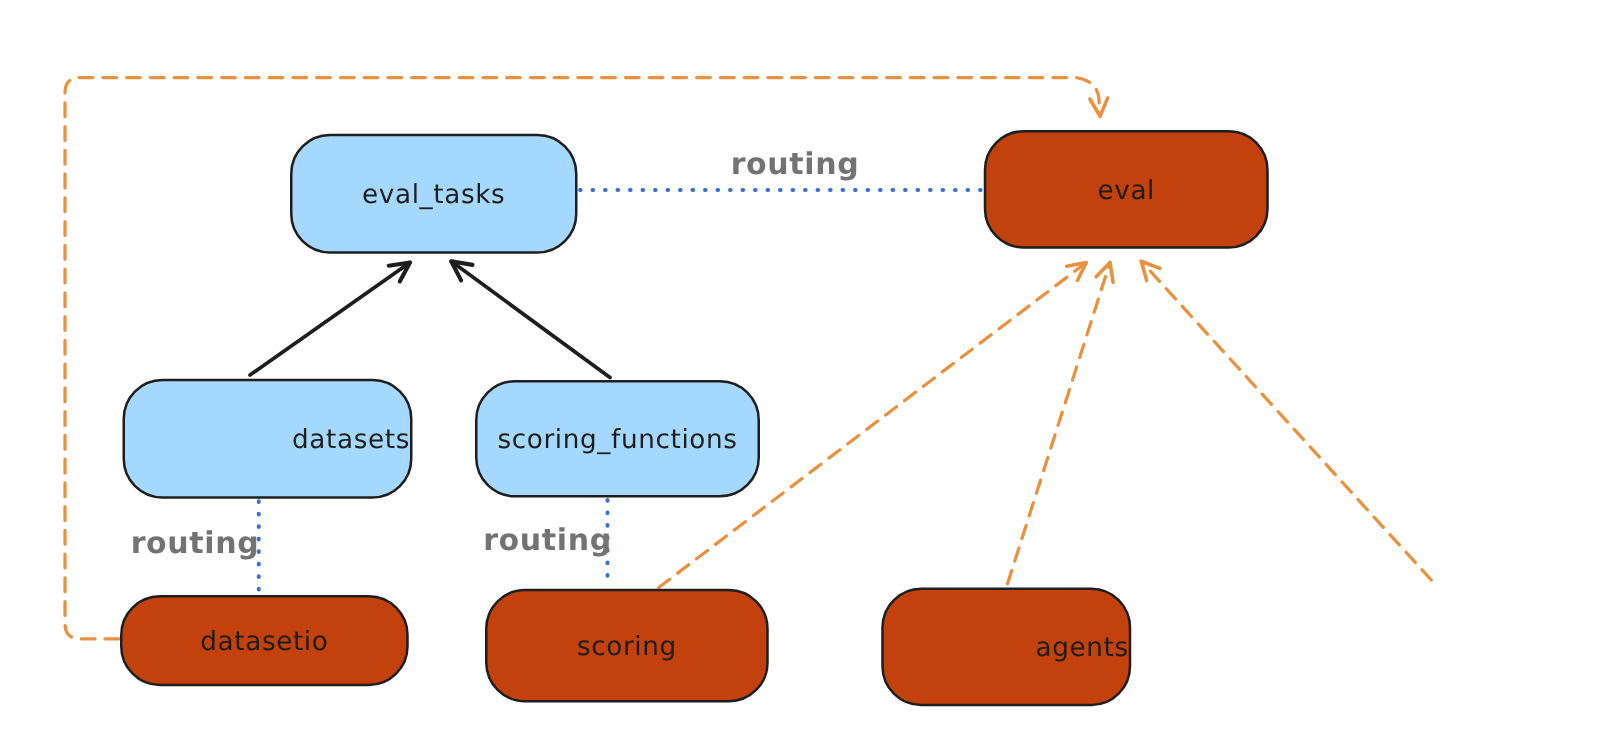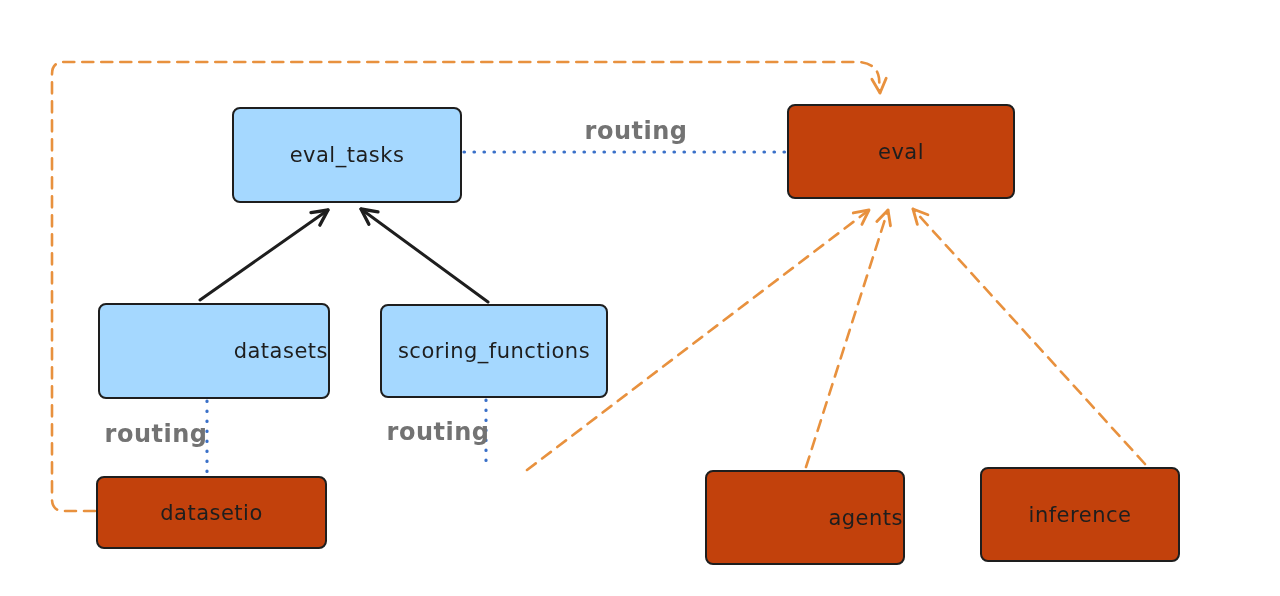--- a/index.html
+++ b/index.html
@@ -19,21 +19,21 @@
     position: absolute;
     left: 0;
     top: 0;
     width: 1280px;
     height: 596px;
   }
   .node {
     position: absolute;
     box-sizing: border-box;
     border: 2.5px solid #1e1e1e;
-    border-radius: 8px;
+    border-radius: 32px;
     display: flex;
     align-items: center;
     justify-content: center;
     font-size: 21px;
     color: #1e1e1e;
     letter-spacing: 0.5px;
   }
   .node.blue  { background: #a5d8ff; }
   .node.green { background: #c2410c; }
 
@@ -101,26 +101,26 @@
   </div>
 
   <div class="node blue" id="node-scoring-functions">
     <span>scoring_functions</span>
   </div>
 
   <div class="node green" id="node-datasetio">
     <span>datasetio</span>
   </div>
 
+  <div class="node green" id="node-scoring">
+    <span>scoring</span>
+  </div>
 
   <div class="node green" id="node-agents">
     <span>agents</span>
   </div>
 
-  <div class="node green" id="node-inference">
-    <span>inference</span>
-  </div>
 
   <div class="edge-label" id="routing-top">routing</div>
   <div class="edge-label" id="routing-left">routing</div>
   <div class="edge-label" id="routing-mid">routing</div>
 
 </div>
 
 </body></html>

